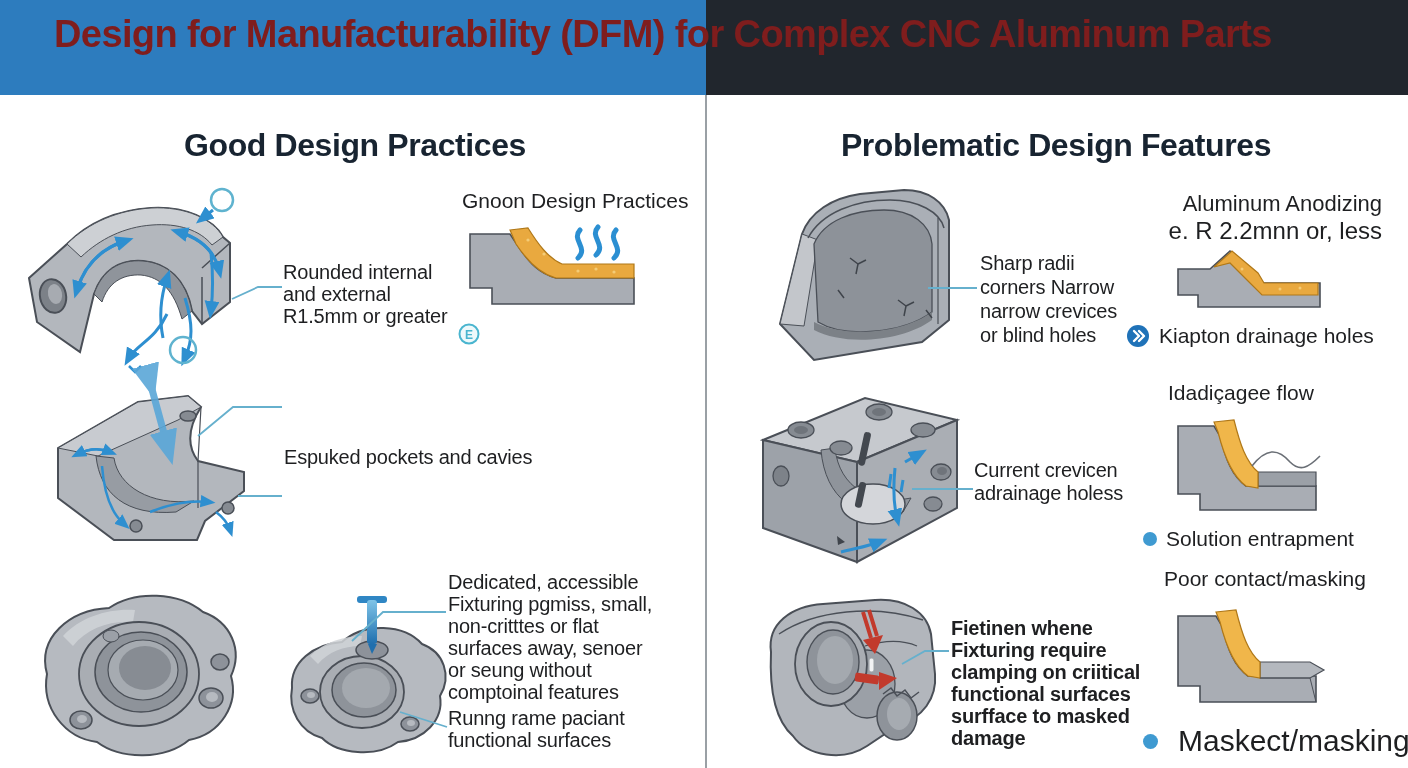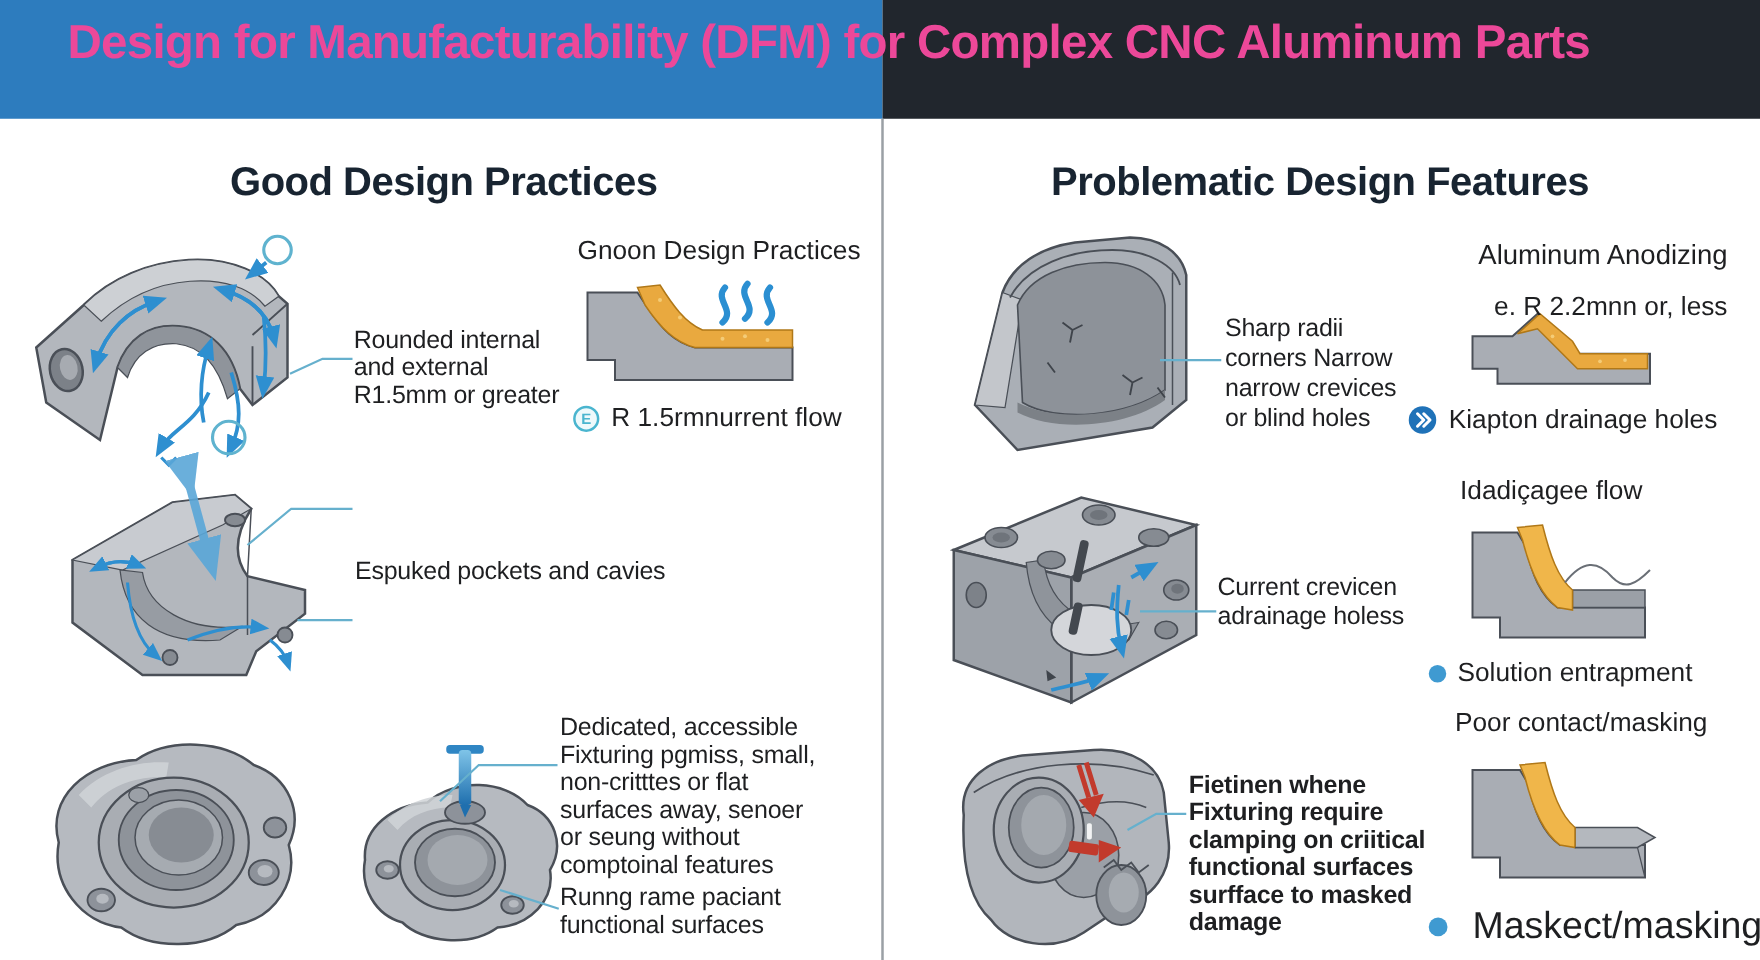--- a/index.html
+++ b/index.html
@@ -5,42 +5,42 @@
   html,body{margin:0;padding:0;background:#e8e8e8;}
   .canvas{
     position:relative;width:1408px;height:768px;overflow:hidden;background:#ffffff;
     font-family:"Liberation Sans","DejaVu Sans",sans-serif;
   }
   .abs{position:absolute;}
   
   .hdr-blue{left:0;top:0;width:706px;height:95px;background:var(--header-blue,#2d7cbe);}
   .hdr-dark{left:706px;top:0;width:702px;height:95px;background:var(--header-dark,#21262d);}
   .hdr-title{
-    left:54px;top:13px;width:1350px;color:#ec4899;font-size:38px;font-weight:bold;
+    left:54px;top:13px;width:1350px;color:#7f1d1d;font-size:38px;font-weight:bold;
     letter-spacing:-0.6px;white-space:nowrap;z-index:5;
   }
   .divider{left:705px;top:95px;width:2px;height:673px;background:var(--divider,#9aa0a5);z-index:1;}
   
   .col-heading{
     top:127px;font-size:32px;font-weight:bold;color:var(--heading-text,#182431);
     text-align:center;letter-spacing:-0.4px;z-index:4;
   }
   .col-heading.left{left:95px;width:520px;}
   .col-heading.right{left:798px;width:516px;}
   
   .note{
     font-size:20px;line-height:22px;color:var(--body-text,#1e1f21);
     letter-spacing:-0.2px;z-index:4;white-space:nowrap;
   }
   .note.lh24{line-height:24px;}
   .note.lh23{line-height:23px;}
   .inset-title{font-size:21px;color:var(--body-text,#1e1f21);z-index:4;white-space:nowrap;}
   .anodize-block{z-index:4;text-align:right;}
   .anodize-title{font-size:22px;font-weight:normal;color:var(--body-text,#1e1f21);white-space:nowrap;}
-  .anodize-sub{font-size:21px;color:var(--body-text,#1e1f21);white-space:nowrap;margin-top:17px;}
+  .anodize-sub{font-size:24px;color:var(--body-text,#1e1f21);white-space:nowrap;}
   .cap-row{display:flex;align-items:center;gap:9px;z-index:4;}
   .cap-text{font-size:21px;color:var(--body-text,#1e1f21);white-space:nowrap;}
   .cap-text.big{font-size:30px;margin-left:11px;}
   .dot{border-radius:50%;background:var(--bullet-blue,#3f9ad1);flex:0 0 auto;}
   .dot.d14{width:14px;height:14px;}
   .dot.d15{width:15px;height:15px;}
   svg.part{z-index:2;}
   svg.overlay{z-index:3;pointer-events:none;}
   .ln{stroke:var(--leader,#66b0cd);stroke-width:1.8;fill:none;}
   .arr{stroke:var(--arrow-blue,#2e8fd0);fill:none;}
@@ -247,21 +247,20 @@
       <path d="M122,10 c-9,10 9,18 -2,28"></path>
       <path d="M140,7 c-9,10 9,18 -2,28"></path>
       <path d="M158,10 c-9,10 9,18 -2,28"></path>
     </g>
   </svg>
   <div class="abs cap-row" style="left:458px;top:323px;">
     <svg width="22" height="22" viewBox="0 0 22 22">
       <circle cx="11" cy="11" r="9.5" fill="#eef9fb" stroke="#4ab5cf" stroke-width="2"></circle>
       <text x="11" y="15.5" font-size="12" font-weight="bold" fill="#4ab5cf" text-anchor="middle" font-family="Liberation Sans, sans-serif">E</text>
     </svg>
-    <span class="cap-text">R 1.5rmnurrent flow</span>
   </div>
 
   <div class="abs anodize-block" style="left:1157px;top:191px;width:225px;">
     <div class="anodize-title">Aluminum Anodizing</div>
     <div class="anodize-sub">e. R 2.2mnn or, less</div>
   </div>
   <svg class="abs part" style="left:1168px;top:243px;" width="165" height="80" viewBox="0 0 165 80">
     <path d="M10,26 L42,26 L62,8 L88,30 L94,40 L152,40 L152,64 L30,64 L30,52 L10,52 Z" fill="#a9adb4" stroke="#4a4f57" stroke-width="1.6"></path>
     <path d="M46,24 L64,8 L90,30 L96,40 L150,40 L150,52 L94,52 L78,36 L62,20 Z" fill="#e9a93f" stroke="#b07818" stroke-width="1.2"></path>
     <g fill="#f4cc77">

